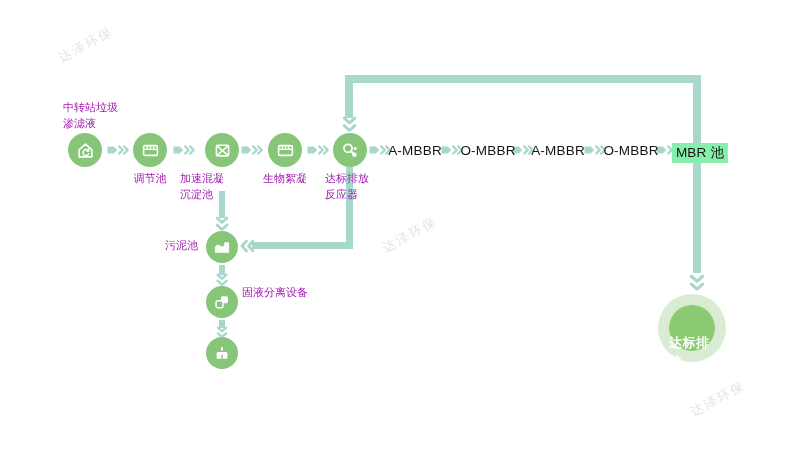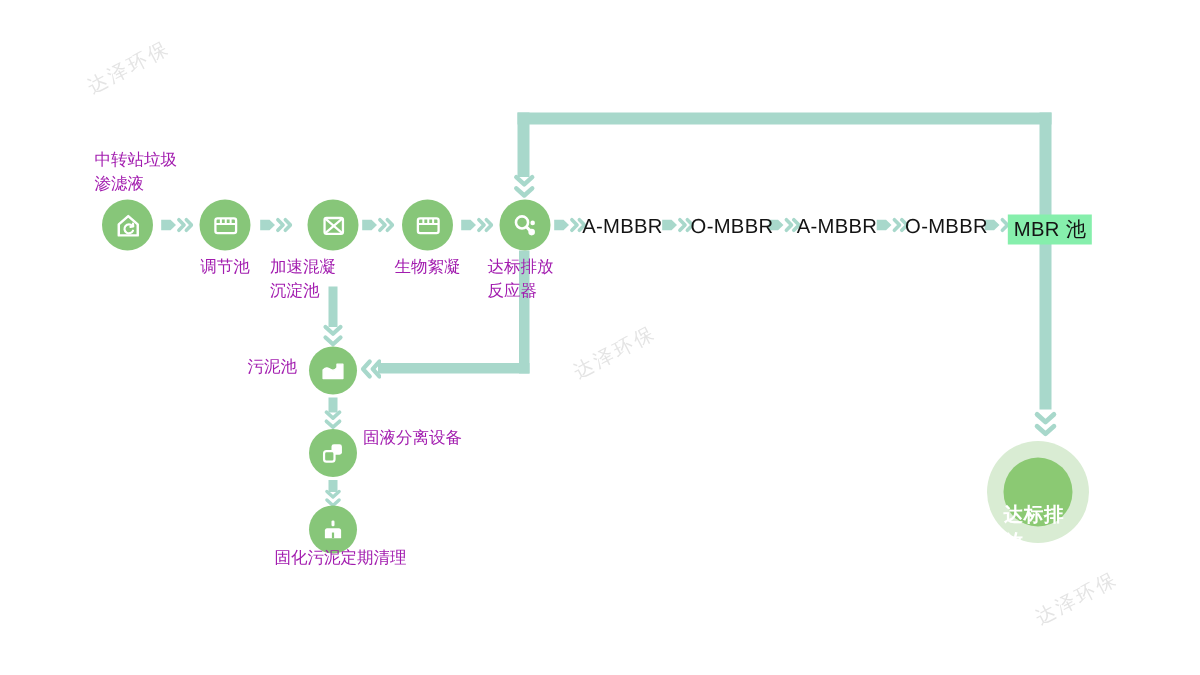--- a/index.html
+++ b/index.html
@@ -203,20 +203,19 @@
   </div>
   <div class="lbl" style="left:242px;top:285px;">固液分离设备</div>
 
   <div class="node small" style="left:206px;top:337px;">
     <svg viewBox="0 0 24 24" width="22" height="22">
       <rect x="10.9" y="5.4" width="2.2" height="4.2" rx="0.9" fill="#fff"></rect>
       <path d="M7.7 11 H16.3 C17.3 11 17.9 11.7 17.9 12.7 V18.3 H6.1 V12.7 C6.1 11.7 6.7 11 7.7 11 Z" fill="#fff"></path>
       <rect x="11.2" y="14.2" width="1.6" height="4.1" fill="#87c679"></rect>
     </svg>
   </div>
-  <div class="lbl" style="left:183px;top:365px;">固化污泥定期清理</div>
 
   <div class="disc-outer"></div>
   <div class="disc-inner">
     <span>达标排放</span>
   </div>
 
 </div>
 
 </body></html>

